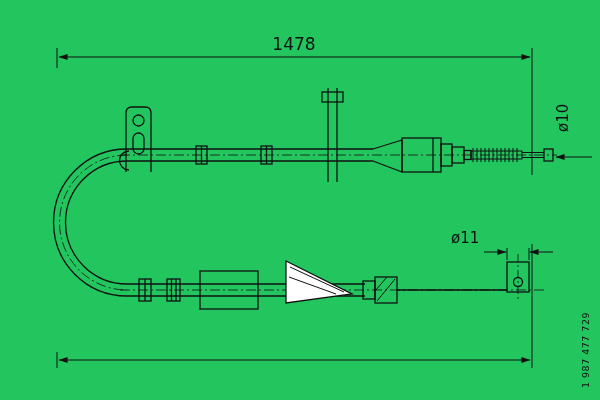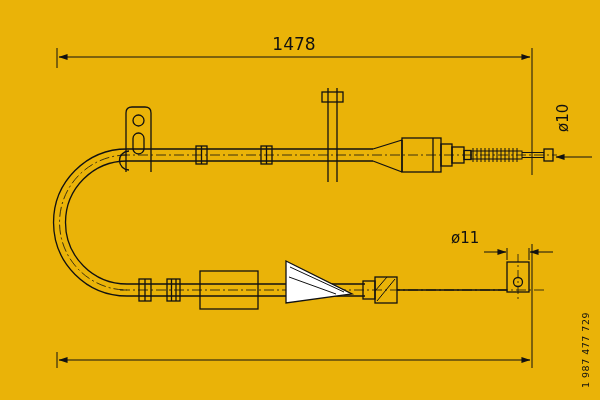--- a/index.html
+++ b/index.html
@@ -1,17 +1,17 @@
 <!DOCTYPE html>
 <html><head>
 <meta charset="utf-8">
 <style>
   html,body{margin:0;padding:0;background:#e9e9e9;}
   .stage{
-    width:600px;height:400px;background:#eab308;position:relative;overflow:hidden;
+    width:600px;height:400px;background:#22c55e;position:relative;overflow:hidden;
     font-family:"DejaVu Sans", sans-serif;
   }
   svg text{fill:#111;}
   .dimtext{font-size:17px;}
   .diatext{font-size:15px;}
   .pnum{font-size:9.5px;letter-spacing:.5px;}
 </style>
 </head>
 <body>
 

